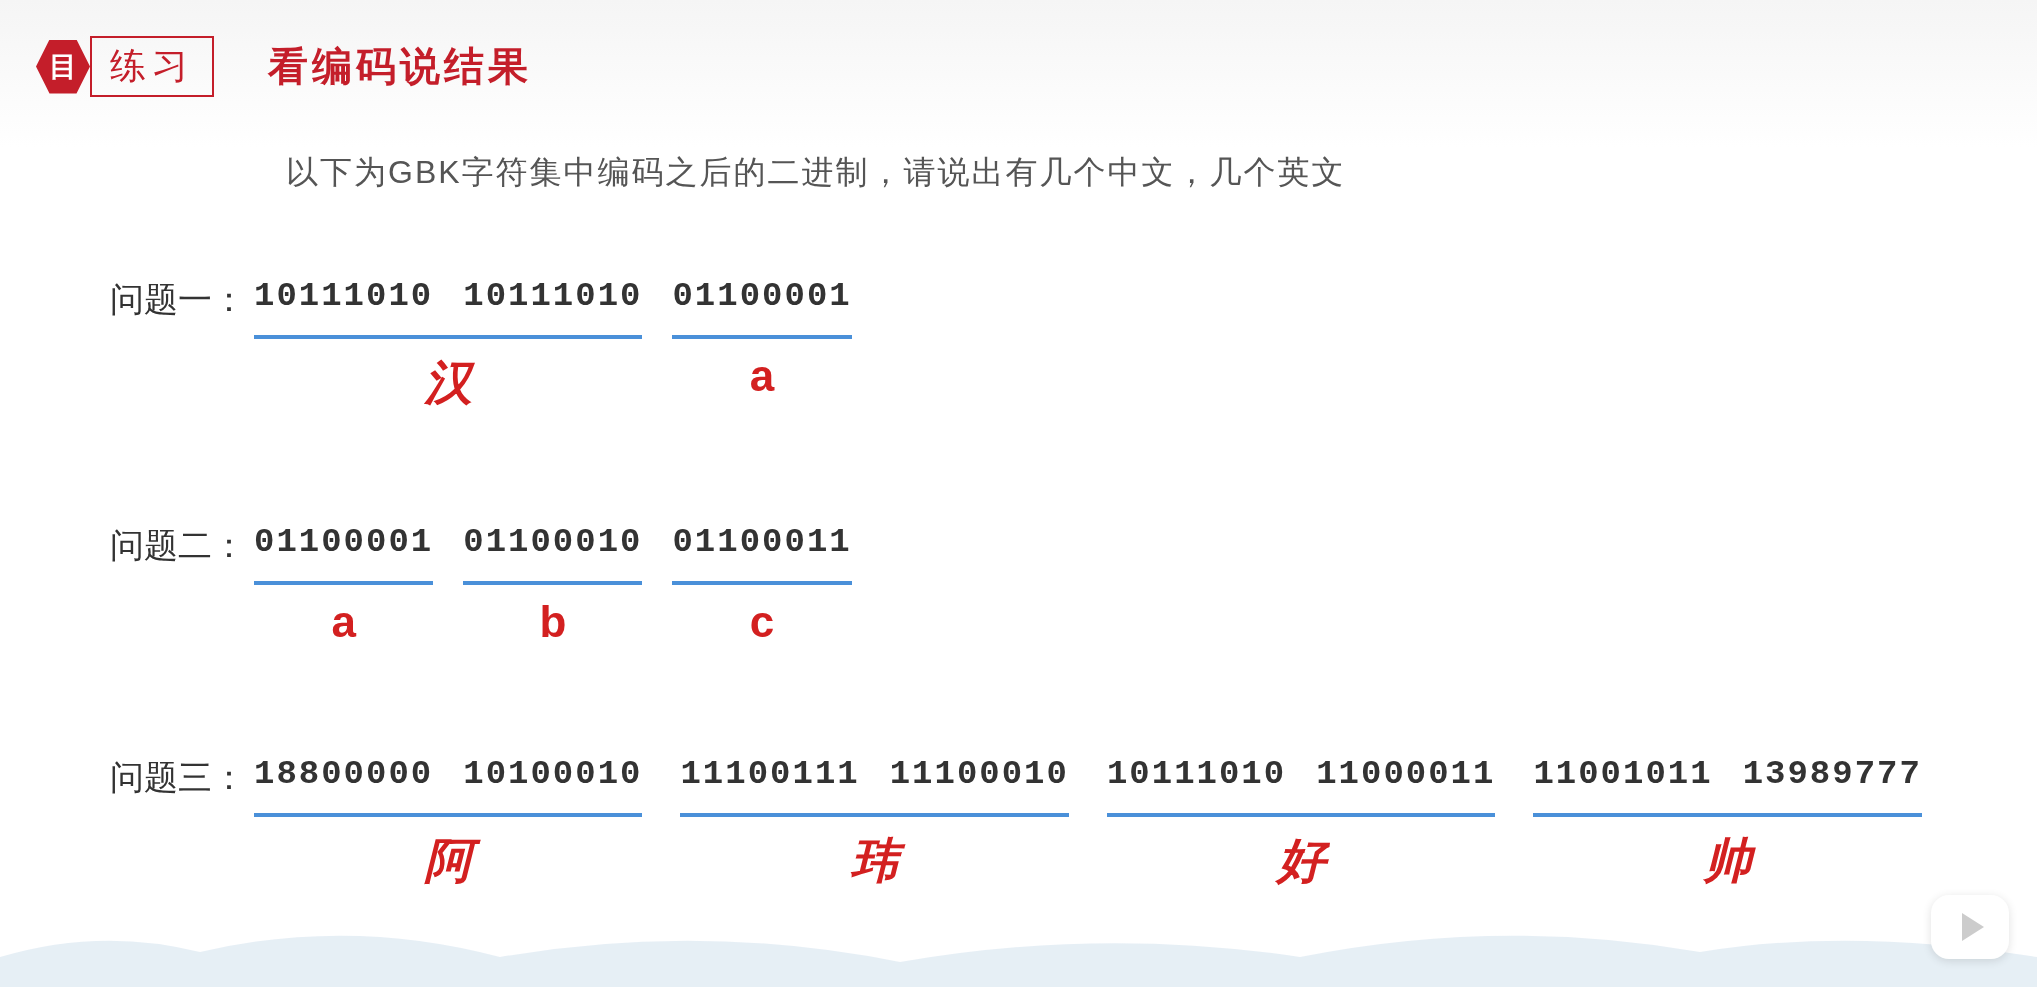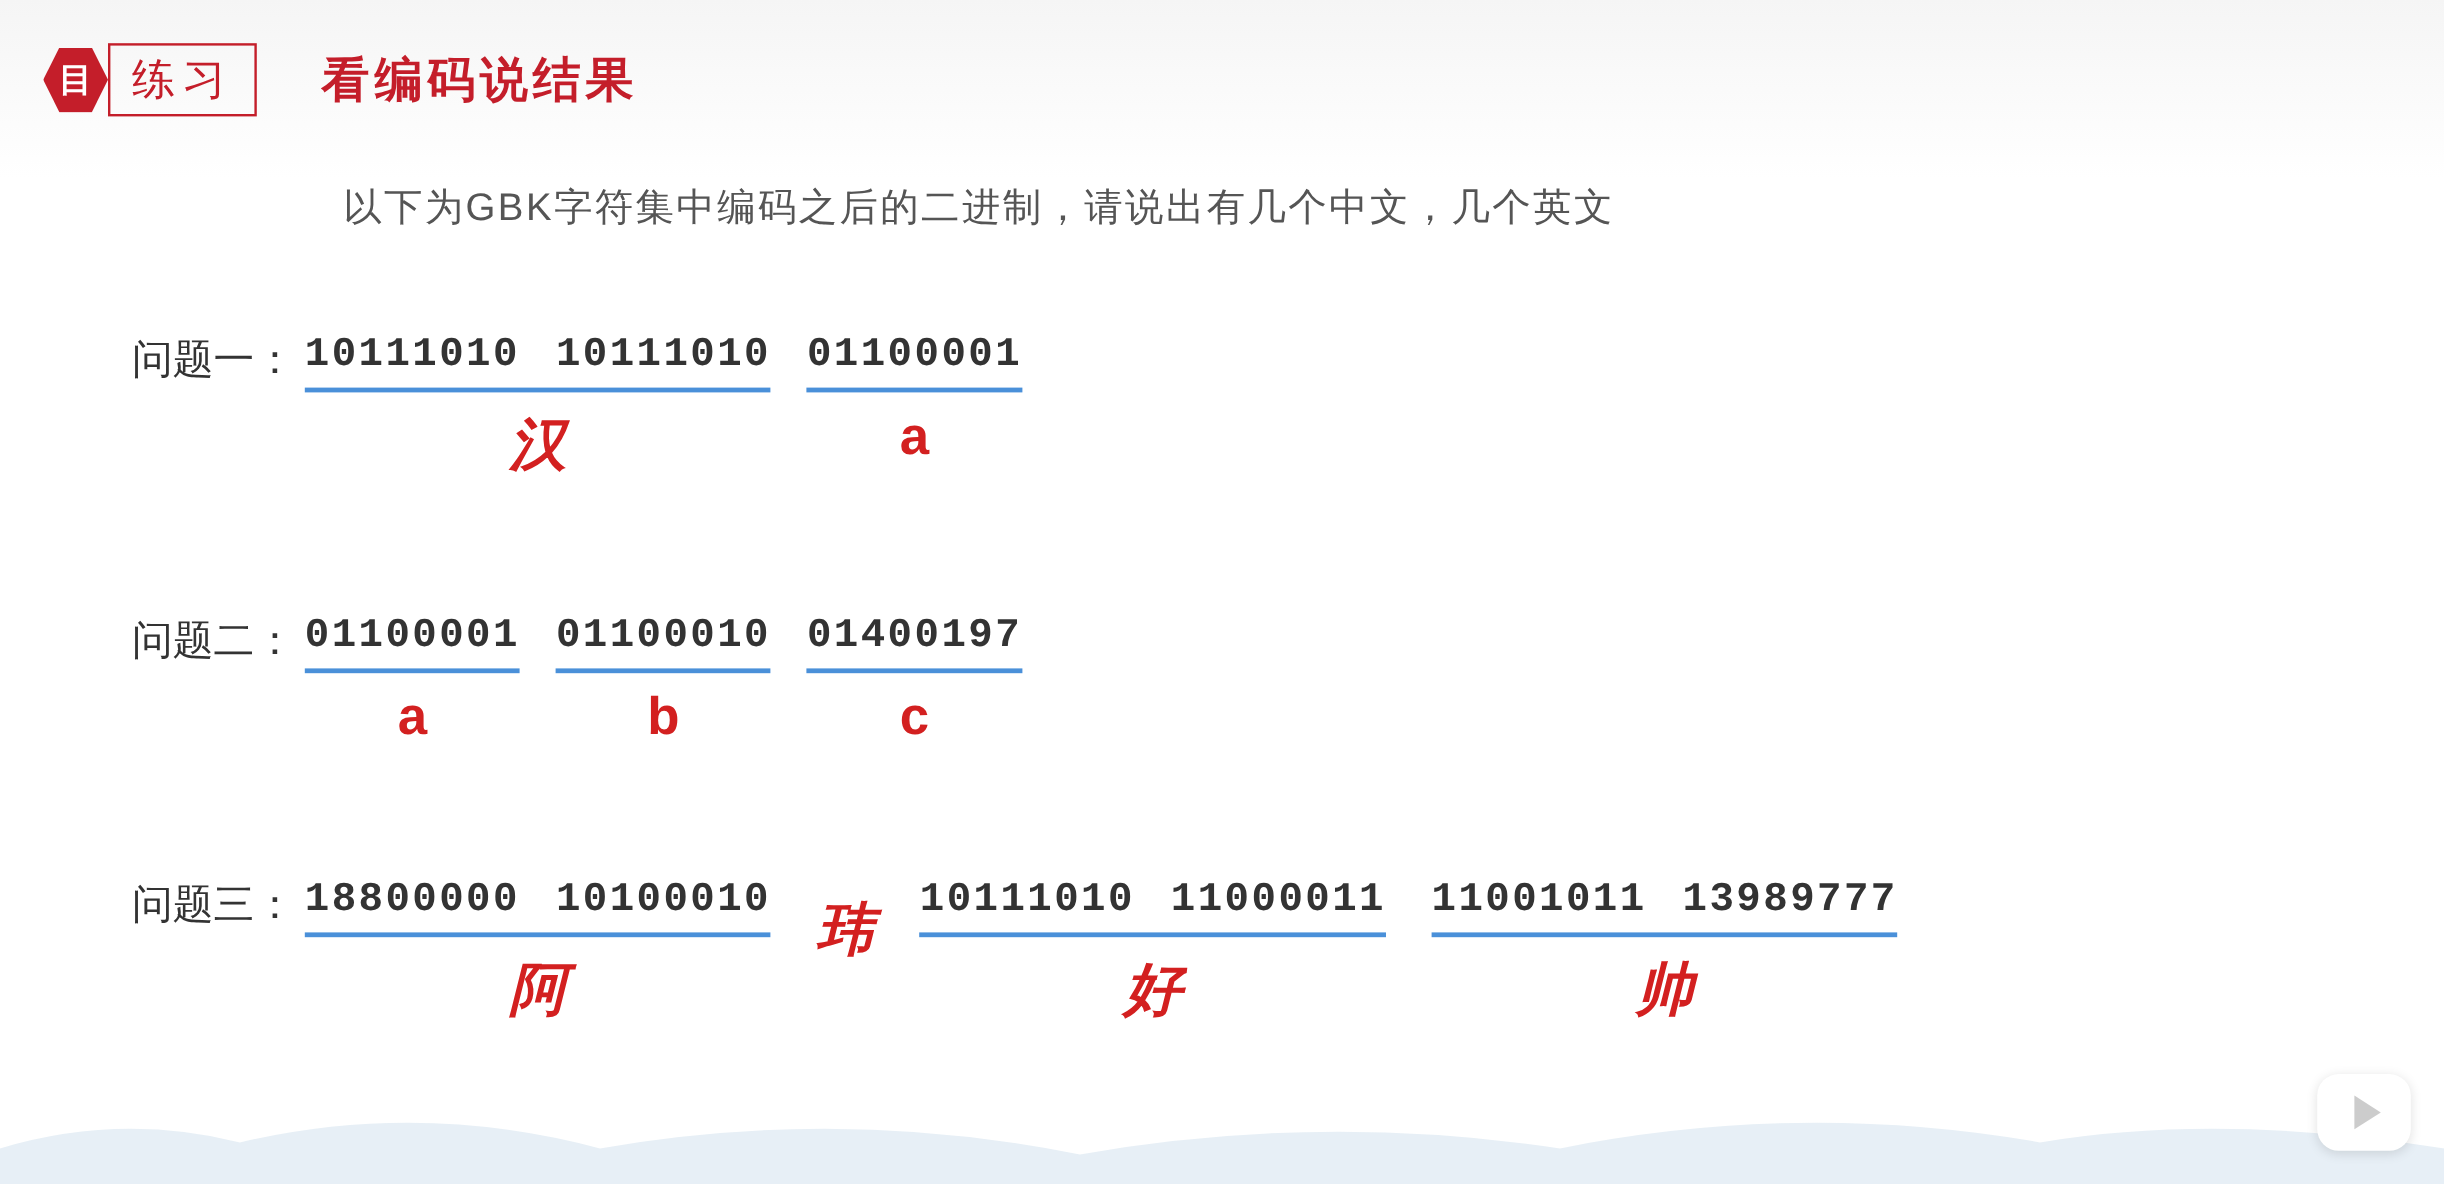--- a/index.html
+++ b/index.html
@@ -78,21 +78,21 @@
     }
     .group {
       display: flex;
       flex-direction: column;
       align-items: center;
     }
     .byte-row {
       display: flex;
       gap: 30px;
       border-bottom: 4px solid #4a90d9;
-      padding-bottom: 8px;
+      padding-bottom: 20px;
     }
     .byte {
       color: #333;
       font-size: 34px;
       font-family: "Courier New", monospace;
       font-weight: 600;
       letter-spacing: 2px;
     }
     .answer {
       color: #d32020;
@@ -187,40 +187,44 @@
         <div class="answer ascii">a</div>
       </div>
       <div class="group">
         <div class="byte-row">
           <span class="byte">01100010</span>
         </div>
         <div class="answer ascii">b</div>
       </div>
       <div class="group">
         <div class="byte-row">
-          <span class="byte">01400197</span>
+          <span class="byte">01100011</span>
         </div>
         <div class="answer ascii">c</div>
       </div>
     </div>
   </div>
 </div>
 
 <div class="question-block q3">
   <div class="question-row">
     <div class="question-label">问题三：</div>
     <div class="groups">
       <div class="group">
         <div class="byte-row">
           <span class="byte">18800000</span>
           <span class="byte">10100010</span>
         </div>
         <div class="answer cn">阿</div>
       </div>
       <div class="group">
+        <div class="byte-row">
+          <span class="byte">11100111</span>
+          <span class="byte">11100010</span>
+        </div>
         <div class="answer cn">玮</div>
       </div>
       <div class="group">
         <div class="byte-row">
           <span class="byte">10111010</span>
           <span class="byte">11000011</span>
         </div>
         <div class="answer cn">好</div>
       </div>
       <div class="group">

